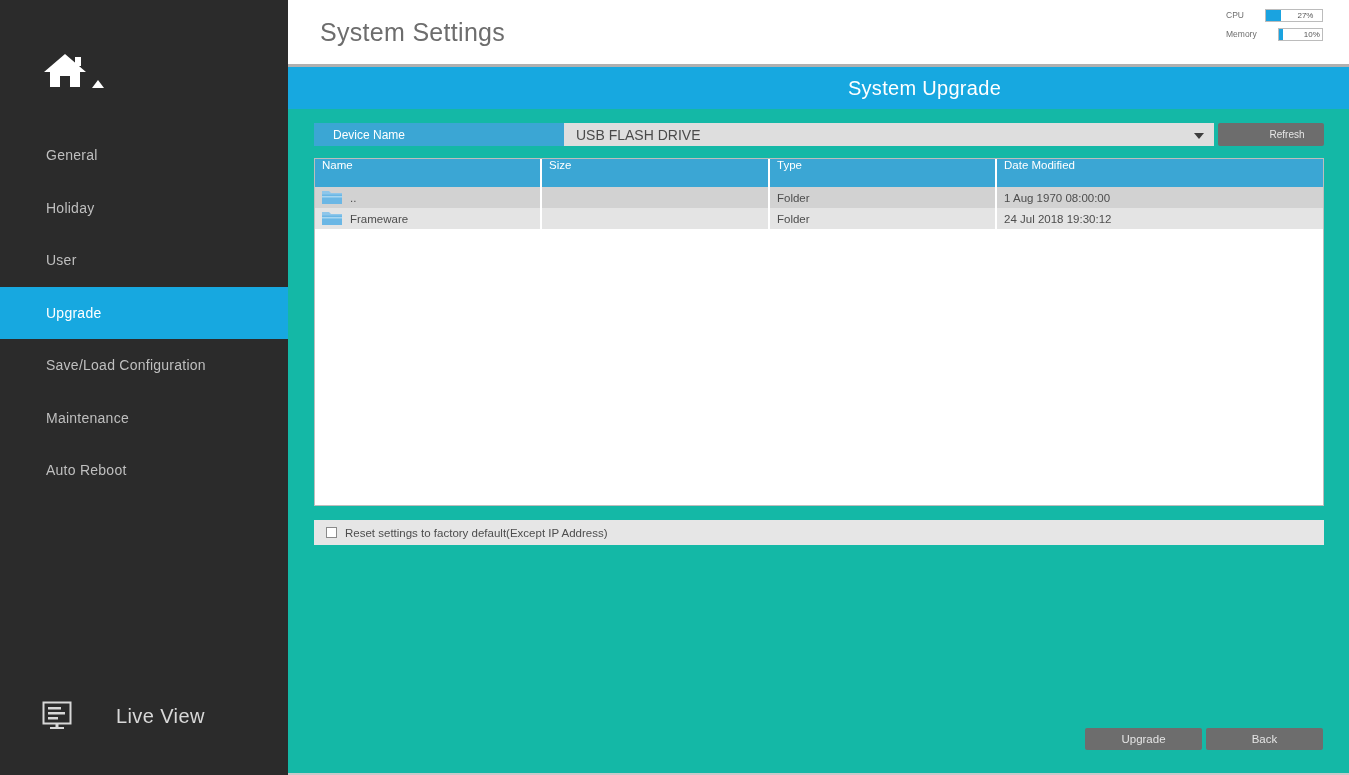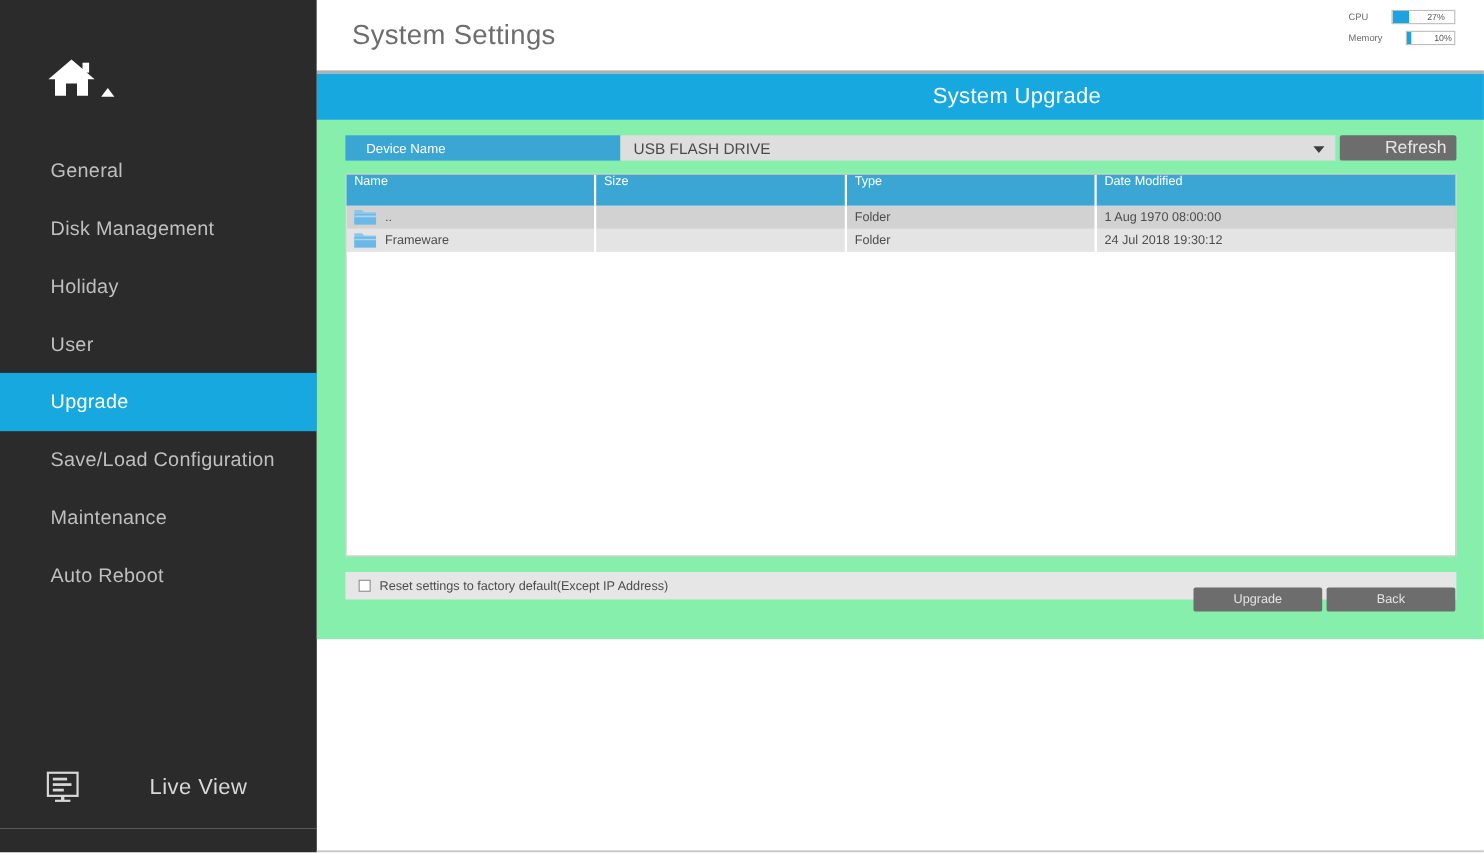--- a/index.html
+++ b/index.html
@@ -44,40 +44,40 @@
     border-left: 6px solid transparent;
     border-right: 6px solid transparent;
     border-bottom: 8px solid #ffffff;
   }
   .nav-list { position: absolute; left: 0; top: 129px; width: 288px; }
   .nav-item {
     height: 52.5px;
     line-height: 52.5px;
     padding-left: 46px;
     color: #bfbfbf;
-    font-size: 18px;
+    font-size: 14px;
     letter-spacing: .25px;
     cursor: pointer;
     white-space: nowrap;
   }
   .nav-item.active {
     background: #17a8e0;
     color: #ffffff;
   }
   #live-view {
     position: absolute;
     left: 42px; top: 698px;
     height: 36px;
     display: flex;
     align-items: center;
     cursor: pointer;
   }
   #live-view .lv-icon { width: 34px; height: 30px; }
   #live-view .lv-label {
-    margin-left: 60px;
+    margin-left: 40px;
     color: #d8d8d8;
     font-size: 20px;
     letter-spacing: .4px;
   }
 
   
   #topbar {
     position: absolute;
     left: 288px; top: 0;
     width: 1061px; height: 64px;
@@ -150,22 +150,22 @@
     letter-spacing: .3px;
     display: flex;
     align-items: center;
     justify-content: center;
   }
 
   
   #content {
     position: absolute;
     left: 288px; top: 109px;
-    width: 1061px; height: 472px;
-    background: #86efac;
+    width: 1061px; height: 666px;
+    background: #14b8a6;
   }
 
   
   #device-row {
     position: absolute;
     left: 26px; top: 14px;
     width: 1010px; height: 23px;
     display: flex;
   }
   #device-name-label {
@@ -195,21 +195,21 @@
     width: 0; height: 0;
     border-left: 5px solid transparent;
     border-right: 5px solid transparent;
     border-top: 6px solid #3d3d3d;
   }
   #refresh-btn {
     width: 106px;
     margin-left: 4px;
     background: #6d6d6d;
     color: #e6e6e6;
-    font-size: 16px;
+    font-size: 10px;
     display: flex;
     align-items: center;
     justify-content: center;
     border: none;
     border-radius: 2px;
     cursor: pointer;
     font-family: "Liberation Sans", sans-serif;
     padding-left: 32px;
   }
 
@@ -307,21 +307,20 @@
         <svg width="46" height="38" viewBox="0 0 46 38">
           <path d="M23 2 L44 20 L38 20 L38 35 L28 35 L28 24 L18 24 L18 35 L8 35 L8 20 L2 20 Z" fill="#ffffff"></path>
           <rect x="33" y="5" width="6" height="9" fill="#ffffff"></rect>
         </svg>
       </span>
       <span class="home-caret"></span>
     </div>
 
     <div class="nav-list">
       <div class="nav-item">General</div>
-      <div class="nav-item">Disk Management</div>
       <div class="nav-item">Holiday</div>
       <div class="nav-item">User</div>
       <div class="nav-item active" style="background: rgb(23, 168, 224);">Upgrade</div>
       <div class="nav-item">Save/Load Configuration</div>
       <div class="nav-item">Maintenance</div>
       <div class="nav-item">Auto Reboot</div>
     </div>
 
     <div id="live-view">
       <span class="lv-icon">

